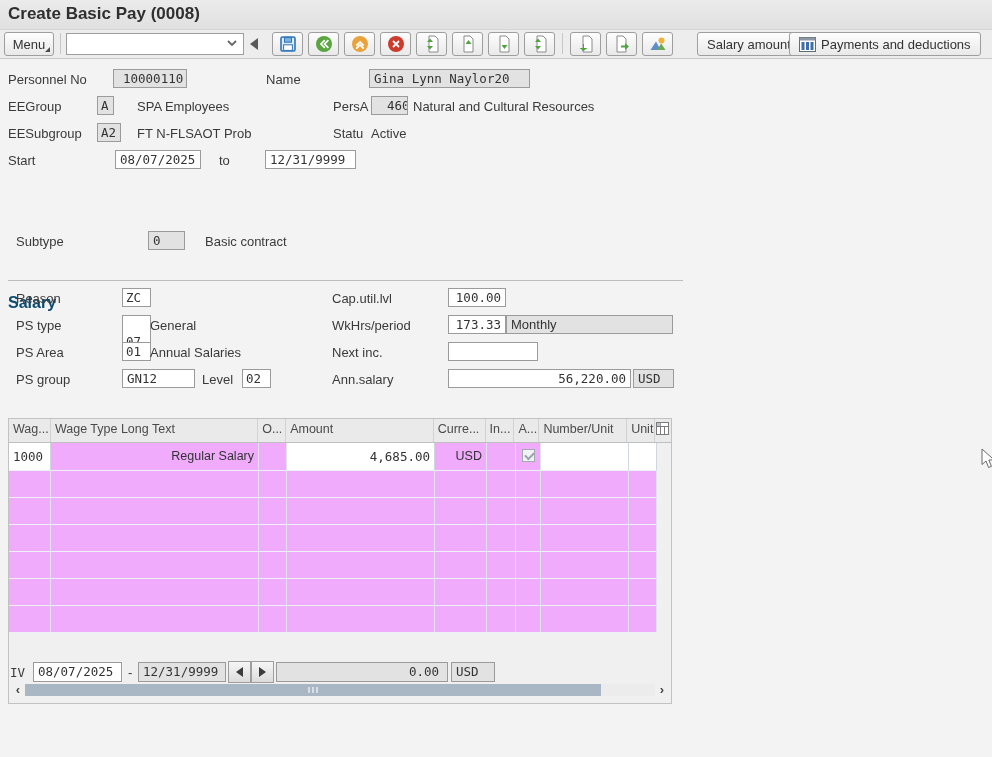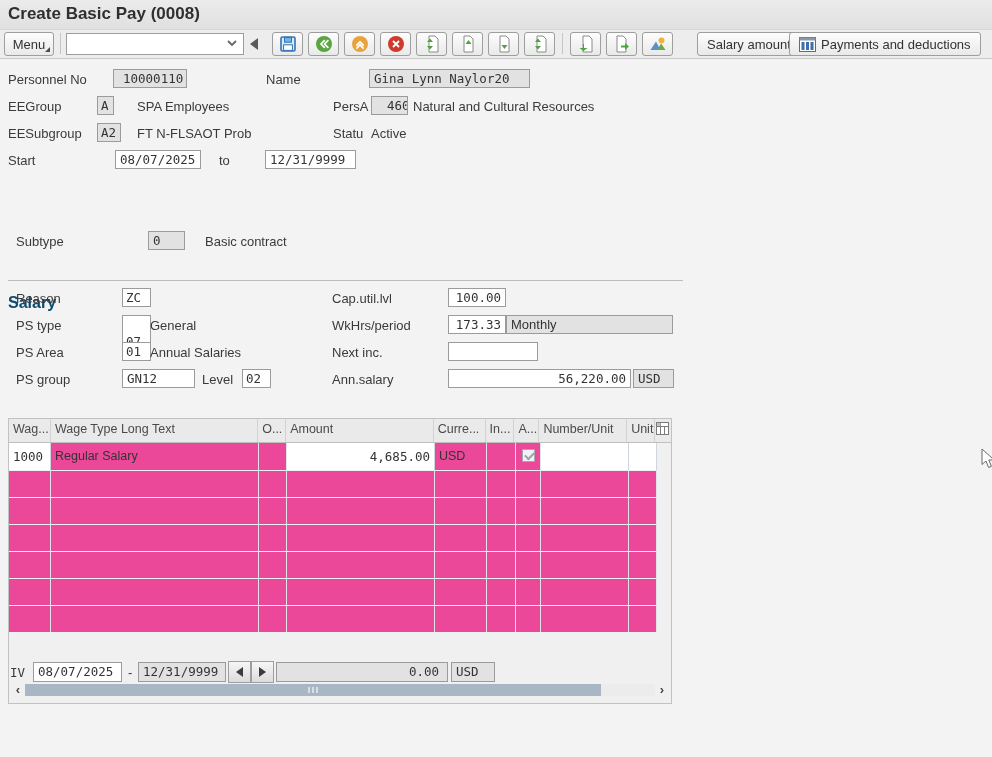--- a/index.html
+++ b/index.html
@@ -40,21 +40,21 @@
   
   .wtable{position:absolute;left:8px;top:418px;width:664px;height:286px;box-sizing:border-box;
           border:1px solid #c2c2c2;background:#f0f0f0;}
   .thead{display:flex;height:23px;background:#eaeaea;border-bottom:1px solid #bfbfbf;}
   .thcell{box-sizing:border-box;border-right:1px solid #d2d2d2;font-size:12.5px;color:#4a4a4a;
           padding:3px 4px 0 4px;white-space:nowrap;overflow:hidden;}
   .trow{display:flex;}
   .tcell{box-sizing:border-box;border-right:1px solid #dde3e9;border-bottom:1px solid #eef2f6;
          font-size:12.5px;padding:5px 4px 0 4px;white-space:nowrap;overflow:hidden;height:27px;}
   .trow.first .tcell{height:28px;padding-top:6px;}
-  .lt{background:#ec4899;}
+  .lt{background:#f0abfc;text-align:right;}
   .wht{background:#ffffff;border-right-color:#cfd6dd;}
   .mono{font-family:"DejaVu Sans Mono",monospace;}
   .trow .tcell:nth-child(1){width:42px;}
   .trow .tcell:nth-child(2){width:208px;}
   .trow .tcell:nth-child(3){width:28px;}
   .trow .tcell:nth-child(4){width:148px;padding-left:24px;}
   .trow .tcell:nth-child(5){width:52px;}
   .trow .tcell:nth-child(6){width:29px;}
   .trow .tcell:nth-child(7){width:25px;}
   .trow .tcell:nth-child(8){width:88px;}

